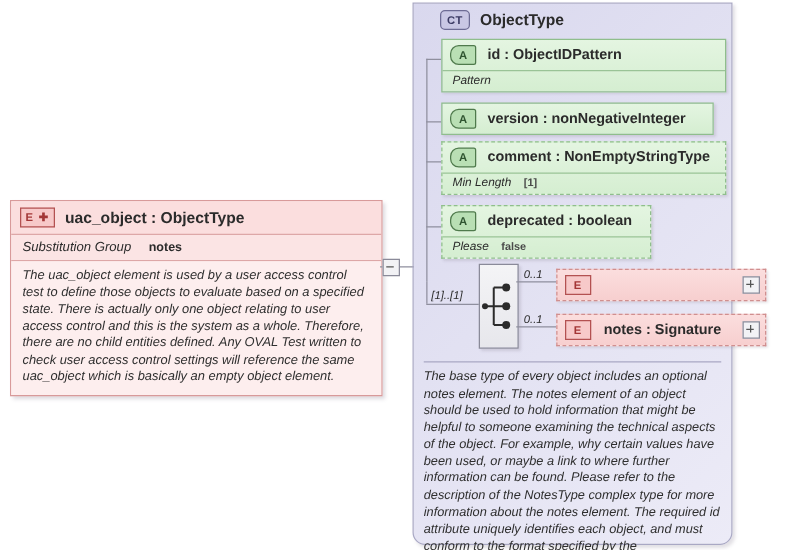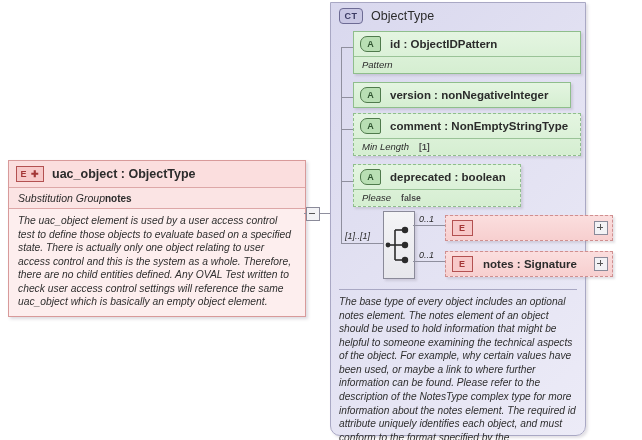--- a/index.html
+++ b/index.html
@@ -36,21 +36,21 @@
     border:1px solid #b35151;
     color:#a33636;
     font-size:9px;font-weight:bold;
     letter-spacing:1px;
     line-height:1;
   }
   #element-title{
     font-size:12.5px;font-weight:bold;color:#2b2b2b;
   }
   #subgroup-row{
-    display:flex;align-items:baseline;gap:0;
+    display:flex;align-items:baseline;gap:14px;
     padding:4px 9px;
     background:#fbe4e4;
     border-bottom:1px solid #dda7a7;
   }
   #subgroup-label{font-style:italic;font-size:10.5px;color:#2b2b2b;}
   #subgroup-value{font-size:10px;font-weight:bold;color:#2b2b2b;}
   #element-doc{
     padding:5px 9px 7px 9px;
     font-style:italic;
     font-size:10.3px;
@@ -81,36 +81,37 @@
   
   #ct-panel{
     position:absolute;
     left:330px; top:2px;
     width:256px; height:434px;
     background:linear-gradient(135deg,#d9d8ee 0%,#e2e1f2 45%,#ecebf7 100%);
     border:1px solid #a9a8c4;
     border-radius:0 0 10px 10px;
     box-shadow:2px 2px 3px rgba(120,110,130,.22);
     box-sizing:border-box;
+    padding-left:13px;
   }
   #ct-head{
     display:flex;align-items:center;gap:8px;
     padding:5px 8px 4px 8px;
   }
   .ct-icon{
     display:inline-flex;align-items:center;justify-content:center;
     min-width:22px;height:14px;
     background:#c9c7e4;
     border:1px solid #6d6b94;
     border-radius:4px;
     color:#3b3a63;
     font-size:9px;font-weight:bold;letter-spacing:.5px;
     line-height:1;
   }
-  #ct-title{font-size:12.5px;font-weight:normal;color:#2b2b2b;}
+  #ct-title{font-size:12.5px;font-weight:bold;color:#2b2b2b;}
 
   
   #attr-rail{
     position:absolute;
     left:10px; top:44px;
     width:1px; height:178px;
     background:#8f8f9e;
   }
   .rail-stub{
     position:absolute;left:10px;

